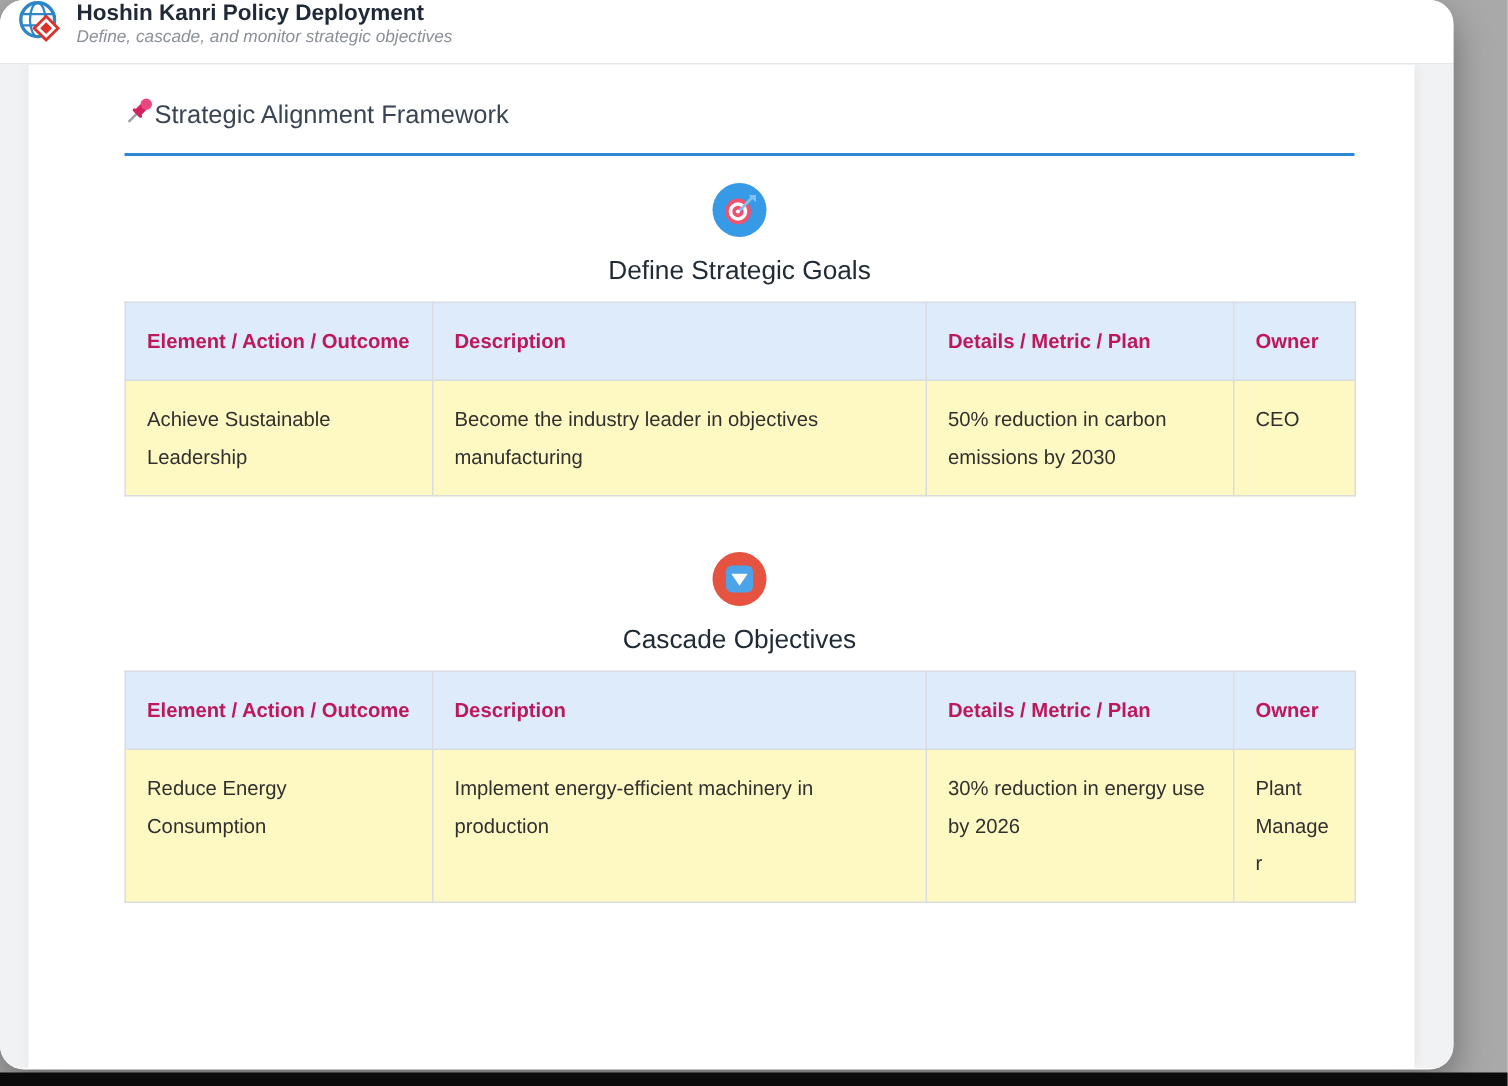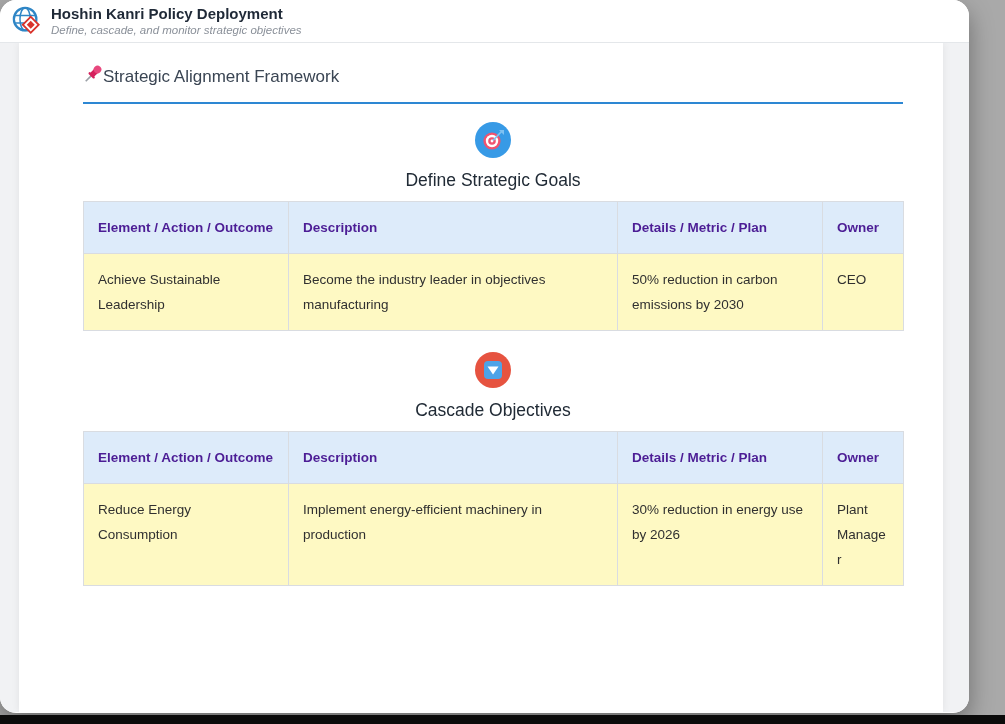--- a/index.html
+++ b/index.html
@@ -7,50 +7,50 @@
     font-family:"Liberation Sans", sans-serif; background:#a9a9a9; }
 
   .bottom-strip { position:absolute; left:0; bottom:0; width:1005px; height:9px; background:#0b0b0b; }
 
   .window { position:absolute; top:0; left:0; width:969px; height:713px;
     background:#ffffff; border-radius:16px; overflow:hidden;
     box-shadow:0 10px 24px rgba(0,0,0,0.35); }
 
   
   .app-header { height:43px; background:#ffffff; border-bottom:1px solid #e4e7ea;
-    display:flex; align-items:center; padding:0 12px; gap:9px; }
+    display:flex; padding:0 12px; gap:9px; }
   .logo { width:30px; height:30px; flex:0 0 auto; }
   .titles { display:flex; flex-direction:column; line-height:1.15; }
   .app-title { font-size:15px; font-weight:700; color:#1f2937; }
   .app-subtitle { font-size:11.5px; color:#8a9099; margin-top:2px;font-style:italic; }
 
   
   .page { height:669px; background:#f1f2f4; overflow:hidden; }
   .card { margin-left:19px; width:924px; height:100%; background:#ffffff;
     box-shadow:0 0 8px rgba(0,0,0,0.07); }
   .content { padding:0 40px 0 64px; }
 
   .main-heading-row { padding-top:21px; display:flex; align-items:center; gap:0;
     font-size:17px; color:#3a4553; }
   .blue-rule { height:2px; margin-top:13px; background:#2d87d3; }
 
   .sec-head { display:flex; align-items:center; gap:12px;flex-direction:column; }
   .sec-head.first { margin-top:18px; }
-  .sec-head.second { margin-top:21px; }
+  .sec-head.second { margin-top:37px; }
   .badge { width:36px; height:36px; border-radius:50%; flex:0 0 auto;
     display:flex; align-items:center; justify-content:center; }
   .badge-blue { background:#379ae6; }
   .badge-red  { background:#e65340; }
   .sec-title { font-size:17.5px; font-weight:400; color:#212b36; }
 
   table { border-collapse:collapse; width:820px; table-layout:fixed; margin-top:10px; }
   th, td { border:1px solid #d9dce1; text-align:left; vertical-align:top;
     padding:13px 14px; font-size:13.5px; line-height:25px;
     overflow-wrap:break-word; word-break:break-word; }
-  th { background:#ddebfa; color:#4c1d95; font-weight:700; }
+  th { background:#ddebfa; color:#be185d; font-weight:700; }
   td { color:#303030; background:#fef9c3; }
 </style>
 </head>
 <body>
 
 <div class="window">
 
   <header class="app-header">
     <span class="logo">
       <svg viewBox="0 0 32 32" width="30" height="30">

